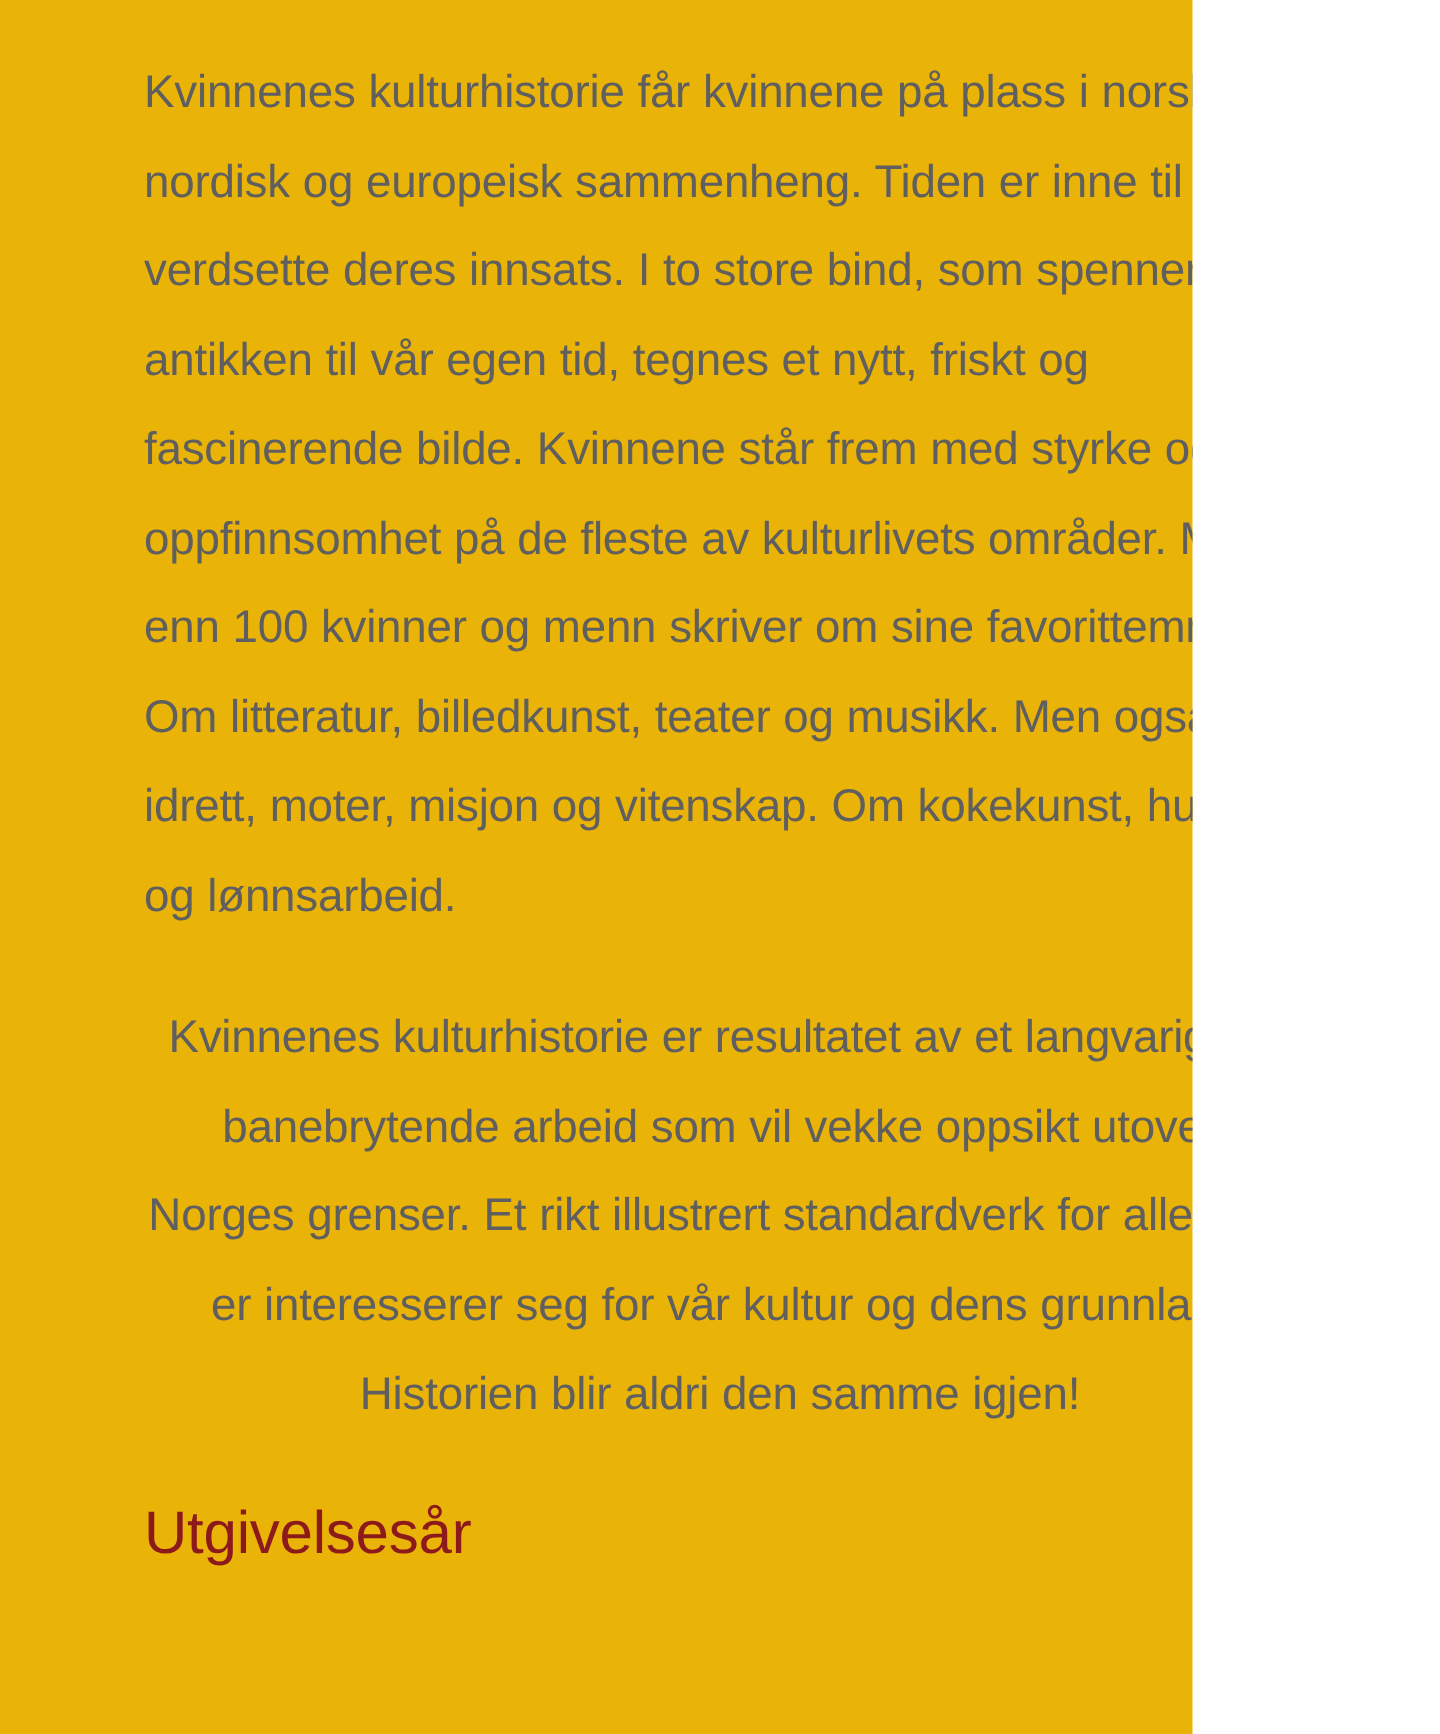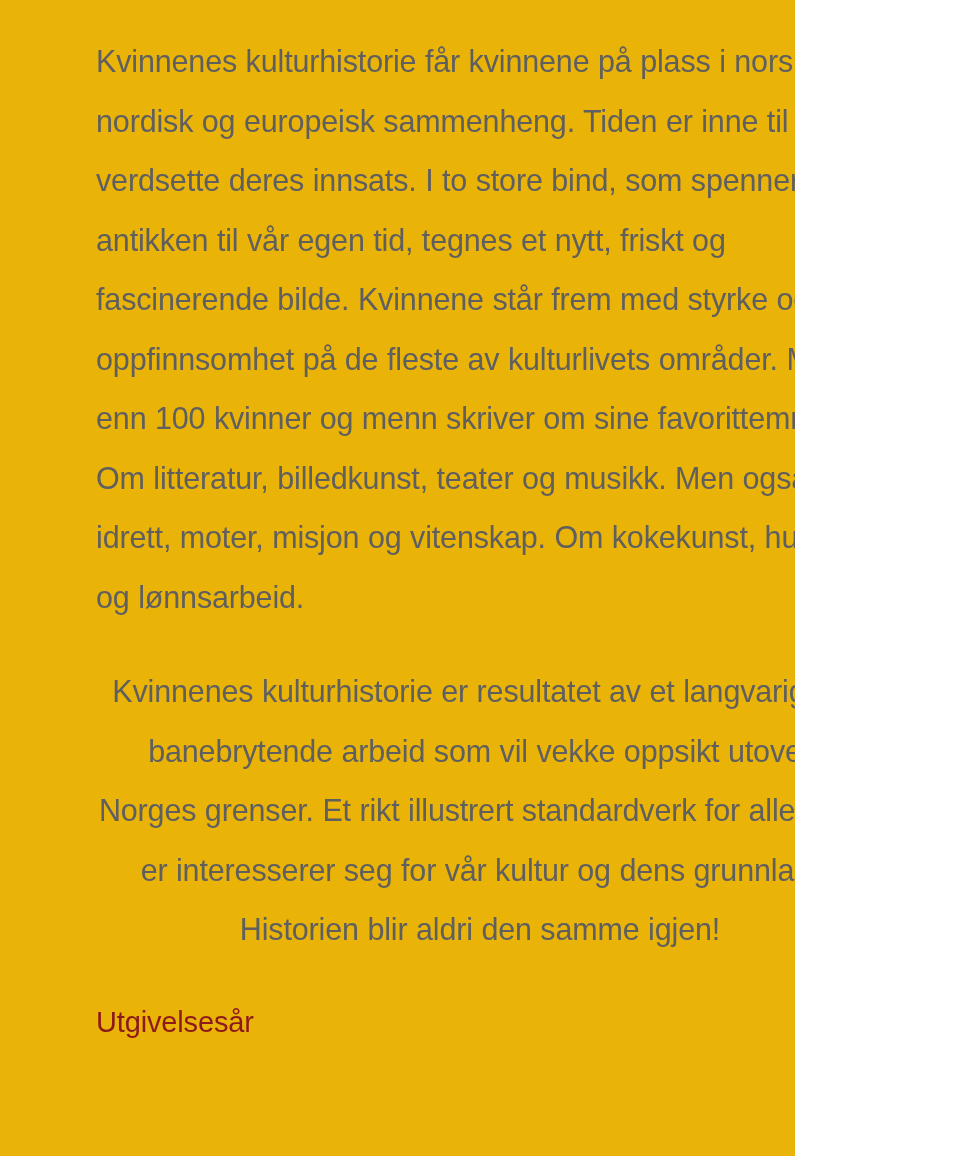--- a/index.html
+++ b/index.html
@@ -48,21 +48,21 @@
 
   .body-paragraph + .body-paragraph {
     margin-top: 35px;
     text-align: center;
   }
 
   .link-line {
     margin: 0;
     margin-top: 33px;
     color: #8d1a1a;
-    font-size: 29px;
+    font-size: 40px;
     line-height: 59.5px;
     font-weight: 400;
     letter-spacing: -0.15px;
     text-decoration: none;
     display: block;
     white-space: nowrap;
   }
 </style>
 </head>
 <body>

